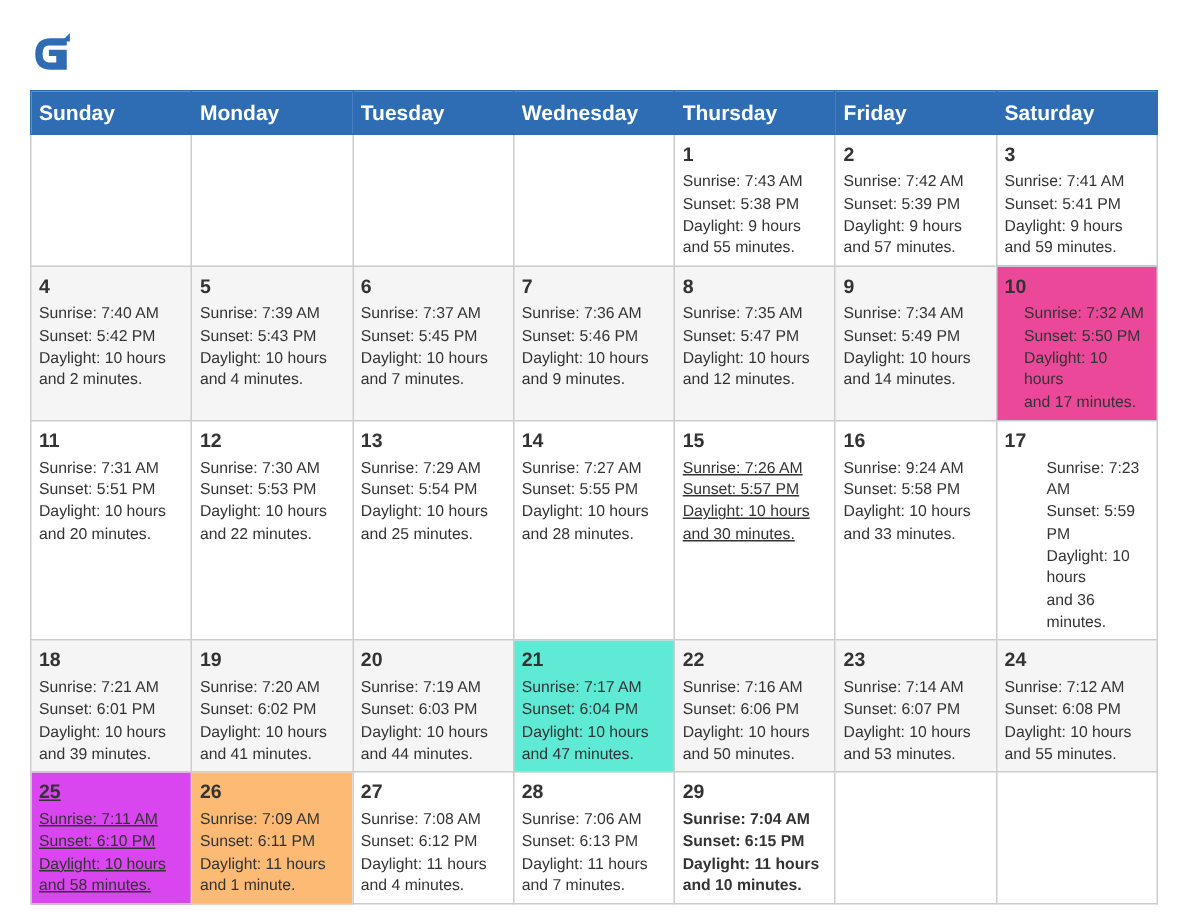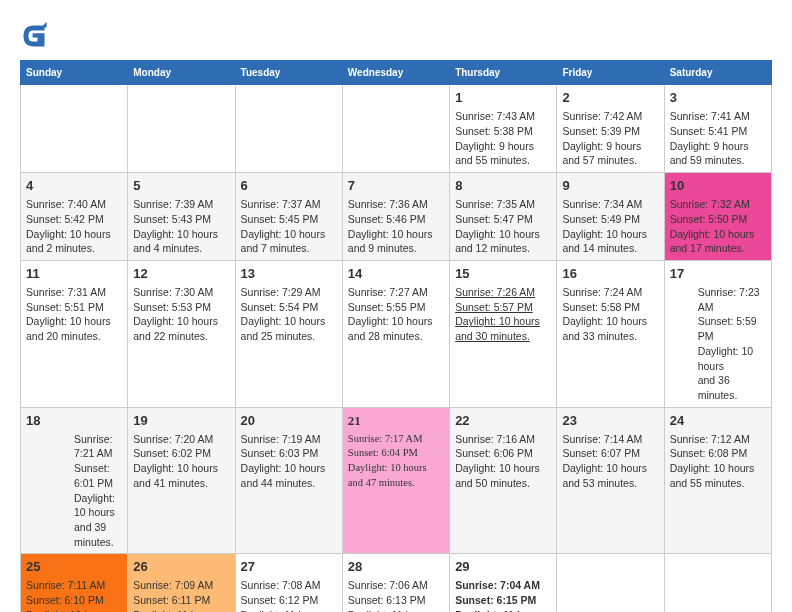--- a/index.html
+++ b/index.html
@@ -52,21 +52,21 @@
     table {
       width: 100%;
       border-collapse: collapse;
       font-size: 11px;
     }
     thead th {
       background-color: #2e6db4;
       color: #fff;
       padding: 6px 5px;
       text-align: left;
-      font-size: 10px;
+      font-size: 14px;
       border: 1px solid #2e6db4;
     }
     td {
       border: 1px solid #ccc;
       vertical-align: top;
       padding: 4px 5px;
       width: 14.28%;
       height: 80px;
       color: #333;
       line-height: 1.4;
@@ -189,21 +189,21 @@
         </td>
         <td style="background-color: rgb(245, 245, 245);">
           <span class="day-number">9</span>
           <div class="day-info" style="white-space: pre-line;">Sunrise: 7:34 AM
 Sunset: 5:49 PM
 Daylight: 10 hours
 and 14 minutes.</div>
         </td>
         <td style="background-color: #ec4899;">
           <span class="day-number">10</span>
-          <div class="day-info" style="white-space: pre-line;">Sunrise: 7:32 AM
+          <div class="day-info" style="white-space: pre-line; margin-left: 13px;">Sunrise: 7:32 AM
 Sunset: 5:50 PM
 Daylight: 10 hours
 and 17 minutes.</div>
         </td>
       </tr>
       <tr>
         <td style="background-color: rgb(255, 255, 255);">
           <span class="day-number">11</span>
           <div class="day-info" style="white-space: pre-line;">Sunrise: 7:31 AM
 Sunset: 5:51 PM
@@ -233,56 +233,56 @@
         </td>
         <td style="background-color: rgb(255, 255, 255); margin-top: 44px;">
           <span class="day-number">15</span>
           <div class="day-info" style="white-space: pre-line; text-decoration: underline;">Sunrise: 7:26 AM
 Sunset: 5:57 PM
 Daylight: 10 hours
 and 30 minutes.</div>
         </td>
         <td style="background-color: rgb(255, 255, 255);">
           <span class="day-number">16</span>
-          <div class="day-info" style="white-space: pre-line;">Sunrise: 7:24 AM
+          <div class="day-info" style="white-space: pre-line;">Sunrise: 9:24 AM
 Sunset: 5:58 PM
 Daylight: 10 hours
 and 33 minutes.</div>
         </td>
         <td style="background-color: rgb(255, 255, 255);">
           <span class="day-number">17</span>
           <div class="day-info" style="white-space: pre-line; margin-left: 28px;">Sunrise: 7:23 AM
 Sunset: 5:59 PM
 Daylight: 10 hours
 and 36 minutes.</div>
         </td>
       </tr>
       <tr>
         <td style="background-color: rgb(245, 245, 245);">
           <span class="day-number">18</span>
-          <div class="day-info" style="white-space: pre-line; margin-left: 48px;">Sunrise: 7:21 AM
+          <div class="day-info" style="white-space: pre-line;">Sunrise: 7:21 AM
 Sunset: 6:01 PM
 Daylight: 10 hours
 and 39 minutes.</div>
         </td>
         <td style="background-color: rgb(245, 245, 245);">
           <span class="day-number">19</span>
           <div class="day-info" style="white-space: pre-line;">Sunrise: 7:20 AM
 Sunset: 6:02 PM
 Daylight: 10 hours
 and 41 minutes.</div>
         </td>
         <td style="background-color: rgb(245, 245, 245);">
           <span class="day-number">20</span>
           <div class="day-info" style="white-space: pre-line;">Sunrise: 7:19 AM
 Sunset: 6:03 PM
 Daylight: 10 hours
 and 44 minutes.</div>
         </td>
-        <td style="background-color: #f9a8d4; font-family: Liberation Serif, serif;">
+        <td style="background-color: #5eead4;">
           <span class="day-number">21</span>
           <div class="day-info" style="white-space: pre-line;">Sunrise: 7:17 AM
 Sunset: 6:04 PM
 Daylight: 10 hours
 and 47 minutes.</div>
         </td>
         <td style="background-color: rgb(245, 245, 245);">
           <span class="day-number">22</span>
           <div class="day-info" style="white-space: pre-line;">Sunrise: 7:16 AM
 Sunset: 6:06 PM
@@ -298,21 +298,21 @@
         </td>
         <td style="background-color: rgb(245, 245, 245);">
           <span class="day-number">24</span>
           <div class="day-info" style="white-space: pre-line;">Sunrise: 7:12 AM
 Sunset: 6:08 PM
 Daylight: 10 hours
 and 55 minutes.</div>
         </td>
       </tr>
       <tr>
-        <td style="background-color: #f97316;">
+        <td style="background-color: #d946ef; text-decoration: underline;">
           <span class="day-number">25</span>
           <div class="day-info" style="white-space: pre-line;">Sunrise: 7:11 AM
 Sunset: 6:10 PM
 Daylight: 10 hours
 and 58 minutes.</div>
         </td>
         <td style="background-color: #fdba74;">
           <span class="day-number">26</span>
           <div class="day-info" style="white-space: pre-line;">Sunrise: 7:09 AM
 Sunset: 6:11 PM

